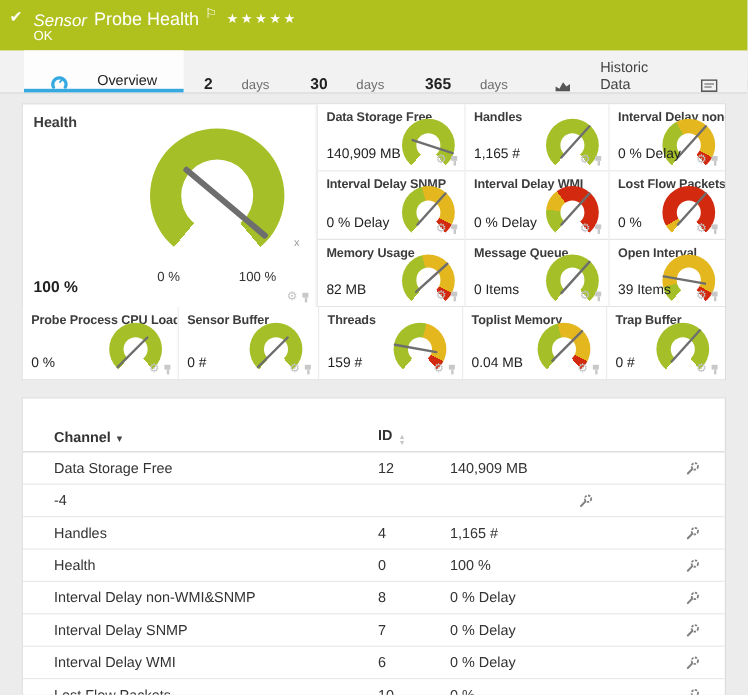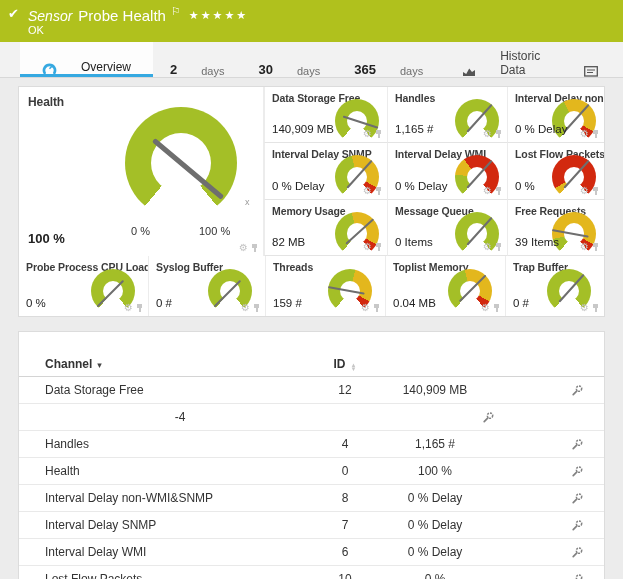--- a/index.html
+++ b/index.html
@@ -60,21 +60,21 @@
   .gauge .ring{position:absolute;inset:0;border-radius:50%}
   .gauge .hole{position:absolute;inset:27%;border-radius:50%;background:#fff}
   .gauge .needle{position:absolute;left:50%;top:50%;width:84%;height:2px;background:var(--needle,#6e6e6e);border-radius:2px}
   .gauge-big .hole{inset:23%}
   .gauge-big .needle{height:5px;width:80%}
   
   .table-panel{margin-top:14px;height:271px;overflow:hidden;padding-top:20px}
   .thead,.trow{display:grid;grid-template-columns:270px 60px 120px 1fr;align-items:center;padding-left:26px;padding-right:20px;font-size:12px;color:#333}
   .thead{height:24px;font-weight:bold;border-bottom:1px solid #d4d4d4}
   .trow{height:26px;border-bottom:1px solid #e9e9e9;cursor:pointer}
-  .c-id,.c-last{text-align:center}
+  .c-id,.c-last{text-align:left}
   .c-act{text-align:right}
   .caret{font-size:9px;color:#444;margin-left:5px}
   .sort-pair{display:inline-flex;flex-direction:column;margin-left:5px;vertical-align:1px}
   .sort-pair span{font-size:6px;line-height:4.5px;color:#c6c6c6}
   .c-act svg{vertical-align:middle}
 </style>
 </head>
 <body>
 
 <div class="top-header">
@@ -240,21 +240,21 @@
             <div class="hole"></div>
             <div class="needle" style="transform: translate(-50%, -50%) rotate(-48deg) translateX(10%);"></div>
           </div>
           <div class="tile-value">0 Items</div>
           <div class="tile-icons">
             <span class="gear">⚙</span>
             <span class="pin-icon"></span>
           </div>
         </div>
         <div class="tile">
-          <div class="tile-label">Free Requests</div>
+          <div class="tile-label">Open Interval</div>
           <div class="gauge">
             <div class="ring" style="background: conic-gradient(from -140deg, rgb(164, 191, 39) 0deg, rgb(164, 191, 39) 36.4deg, rgb(227, 183, 29) 36.4deg, rgb(227, 183, 29) 257.6deg, rgb(210, 41, 15) 257.6deg, rgb(210, 41, 15) 280deg, transparent 280deg, transparent 360deg);"></div>
             <div class="hole"></div>
             <div class="needle" style="transform: translate(-50%, -50%) rotate(190deg) translateX(10%);"></div>
           </div>
           <div class="tile-value">39 Items</div>
           <div class="tile-icons">
             <span class="gear">⚙</span>
             <span class="pin-icon"></span>
           </div>
@@ -269,21 +269,21 @@
           <div class="hole"></div>
           <div class="needle" style="transform: translate(-50%, -50%) rotate(135deg) translateX(10%);"></div>
         </div>
         <div class="tile-value">0 %</div>
         <div class="tile-icons">
           <span class="gear">⚙</span>
           <span class="pin-icon"></span>
         </div>
       </div>
       <div class="tile">
-        <div class="tile-label">Syslog Buffer</div>
+        <div class="tile-label">Sensor Buffer</div>
         <div class="gauge">
           <div class="ring" style="background: conic-gradient(from -140deg, rgb(164, 191, 39) 0deg, rgb(164, 191, 39) 280deg, transparent 280deg, transparent 360deg);"></div>
           <div class="hole"></div>
           <div class="needle" style="transform: translate(-50%, -50%) rotate(135deg) translateX(10%);"></div>
         </div>
         <div class="tile-value">0 #</div>
         <div class="tile-icons">
           <span class="gear">⚙</span>
           <span class="pin-icon"></span>
         </div>

